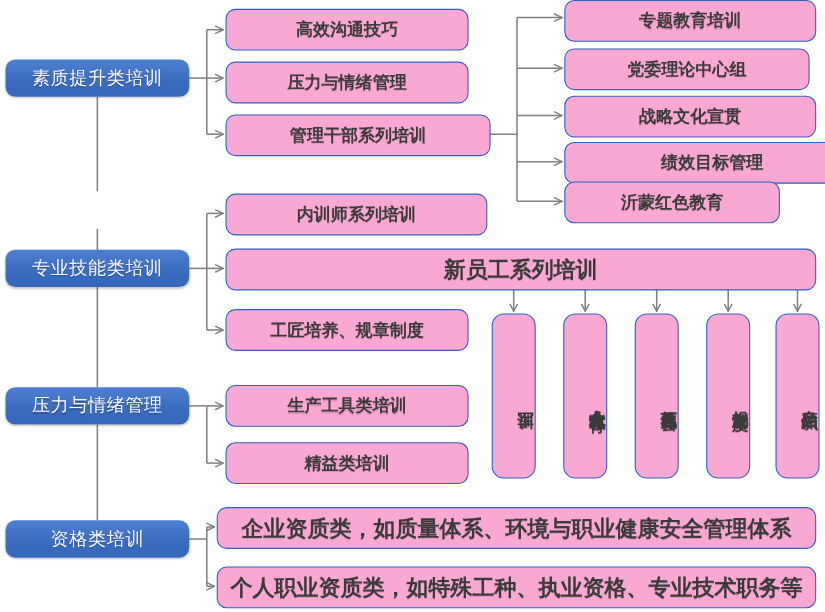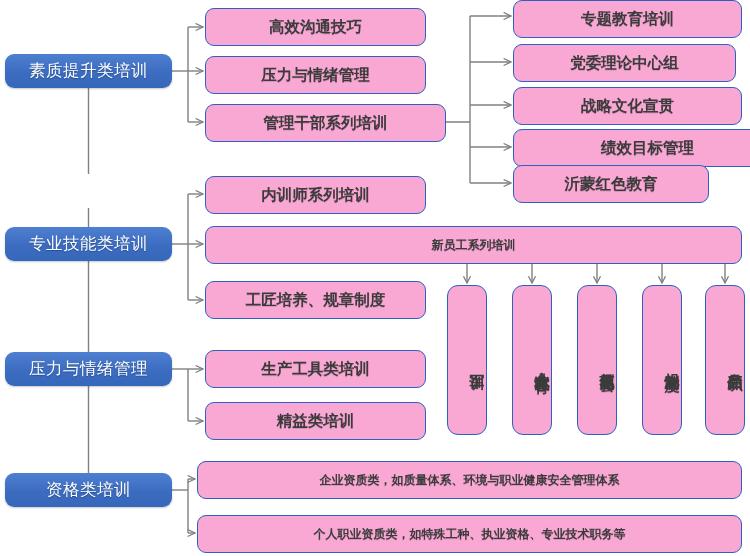--- a/index.html
+++ b/index.html
@@ -25,21 +25,21 @@
     position:absolute;box-sizing:border-box;
     background:#f9a8d4;
     border:1.6px solid #2f5fc0;
     border-radius:9px;
     display:flex;align-items:center;justify-content:center;
     color:#3b3b3b;font-weight:bold;
     text-shadow:0 1px 0 rgba(0,0,0,.12);
     white-space:nowrap;
   }
   .node.h{height:38px;font-size:15.5px;}
-  .node.wide{font-size:12px;}
+  .node.wide{font-size:20px;}
   .node.vert{
     writing-mode:vertical-rl;text-orientation:upright;
     font-size:15px;letter-spacing:1px;
     padding-top:6px;align-items:flex-start;justify-content:center;
     border-radius:11px;
   }
 
   
   #wires{position:absolute;left:0;top:0;width:750px;height:556px;
          pointer-events:none;}
@@ -110,21 +110,21 @@
   <div class="node h" style="left:205px;top:8px;width:221px">高效沟通技巧</div>
   <div class="node h" style="left:205px;top:56px;width:221px">压力与情绪管理</div>
   <div class="node h" style="left:205px;top:104px;width:241px">管理干部系列培训</div>
 
   <div class="node h" style="left:513px;top:0px;width:229px">专题教育培训</div>
   <div class="node h" style="left:513px;top:44px;width:223px">党委理论中心组</div>
   <div class="node h" style="left:513px;top:87px;width:229px">战略文化宣贯</div>
   <div class="node h" style="left:513px;top:129px;width:269px">绩效目标管理</div>
   <div class="node h" style="left:513px;top:165px;width:196px">沂蒙红色教育</div>
 
-  <div class="node h" style="left:205px;top:176px;width:221px">内训师系列培训</div>
+  <div class="node h" style="left:205px;top:176px;width:238px">内训师系列培训</div>
   <div class="node h wide" style="left:205px;top:226px;width:537px">新员工系列培训</div>
   <div class="node h" style="left:205px;top:281px;width:221px">工匠培养、规章制度</div>
 
   <div class="node vert" style="left:447px;top:285px;width:40px;height:150px">军训</div>
   <div class="node vert" style="left:512px;top:285px;width:40px;height:150px">企业文化教育</div>
   <div class="node vert" style="left:577px;top:285px;width:40px;height:150px">领导见面会</div>
   <div class="node vert" style="left:642px;top:285px;width:40px;height:150px">规章制度</div>
   <div class="node vert" style="left:705px;top:285px;width:40px;height:150px">产品知识</div>
 
   <div class="node h" style="left:205px;top:350px;width:221px">生产工具类培训</div>

